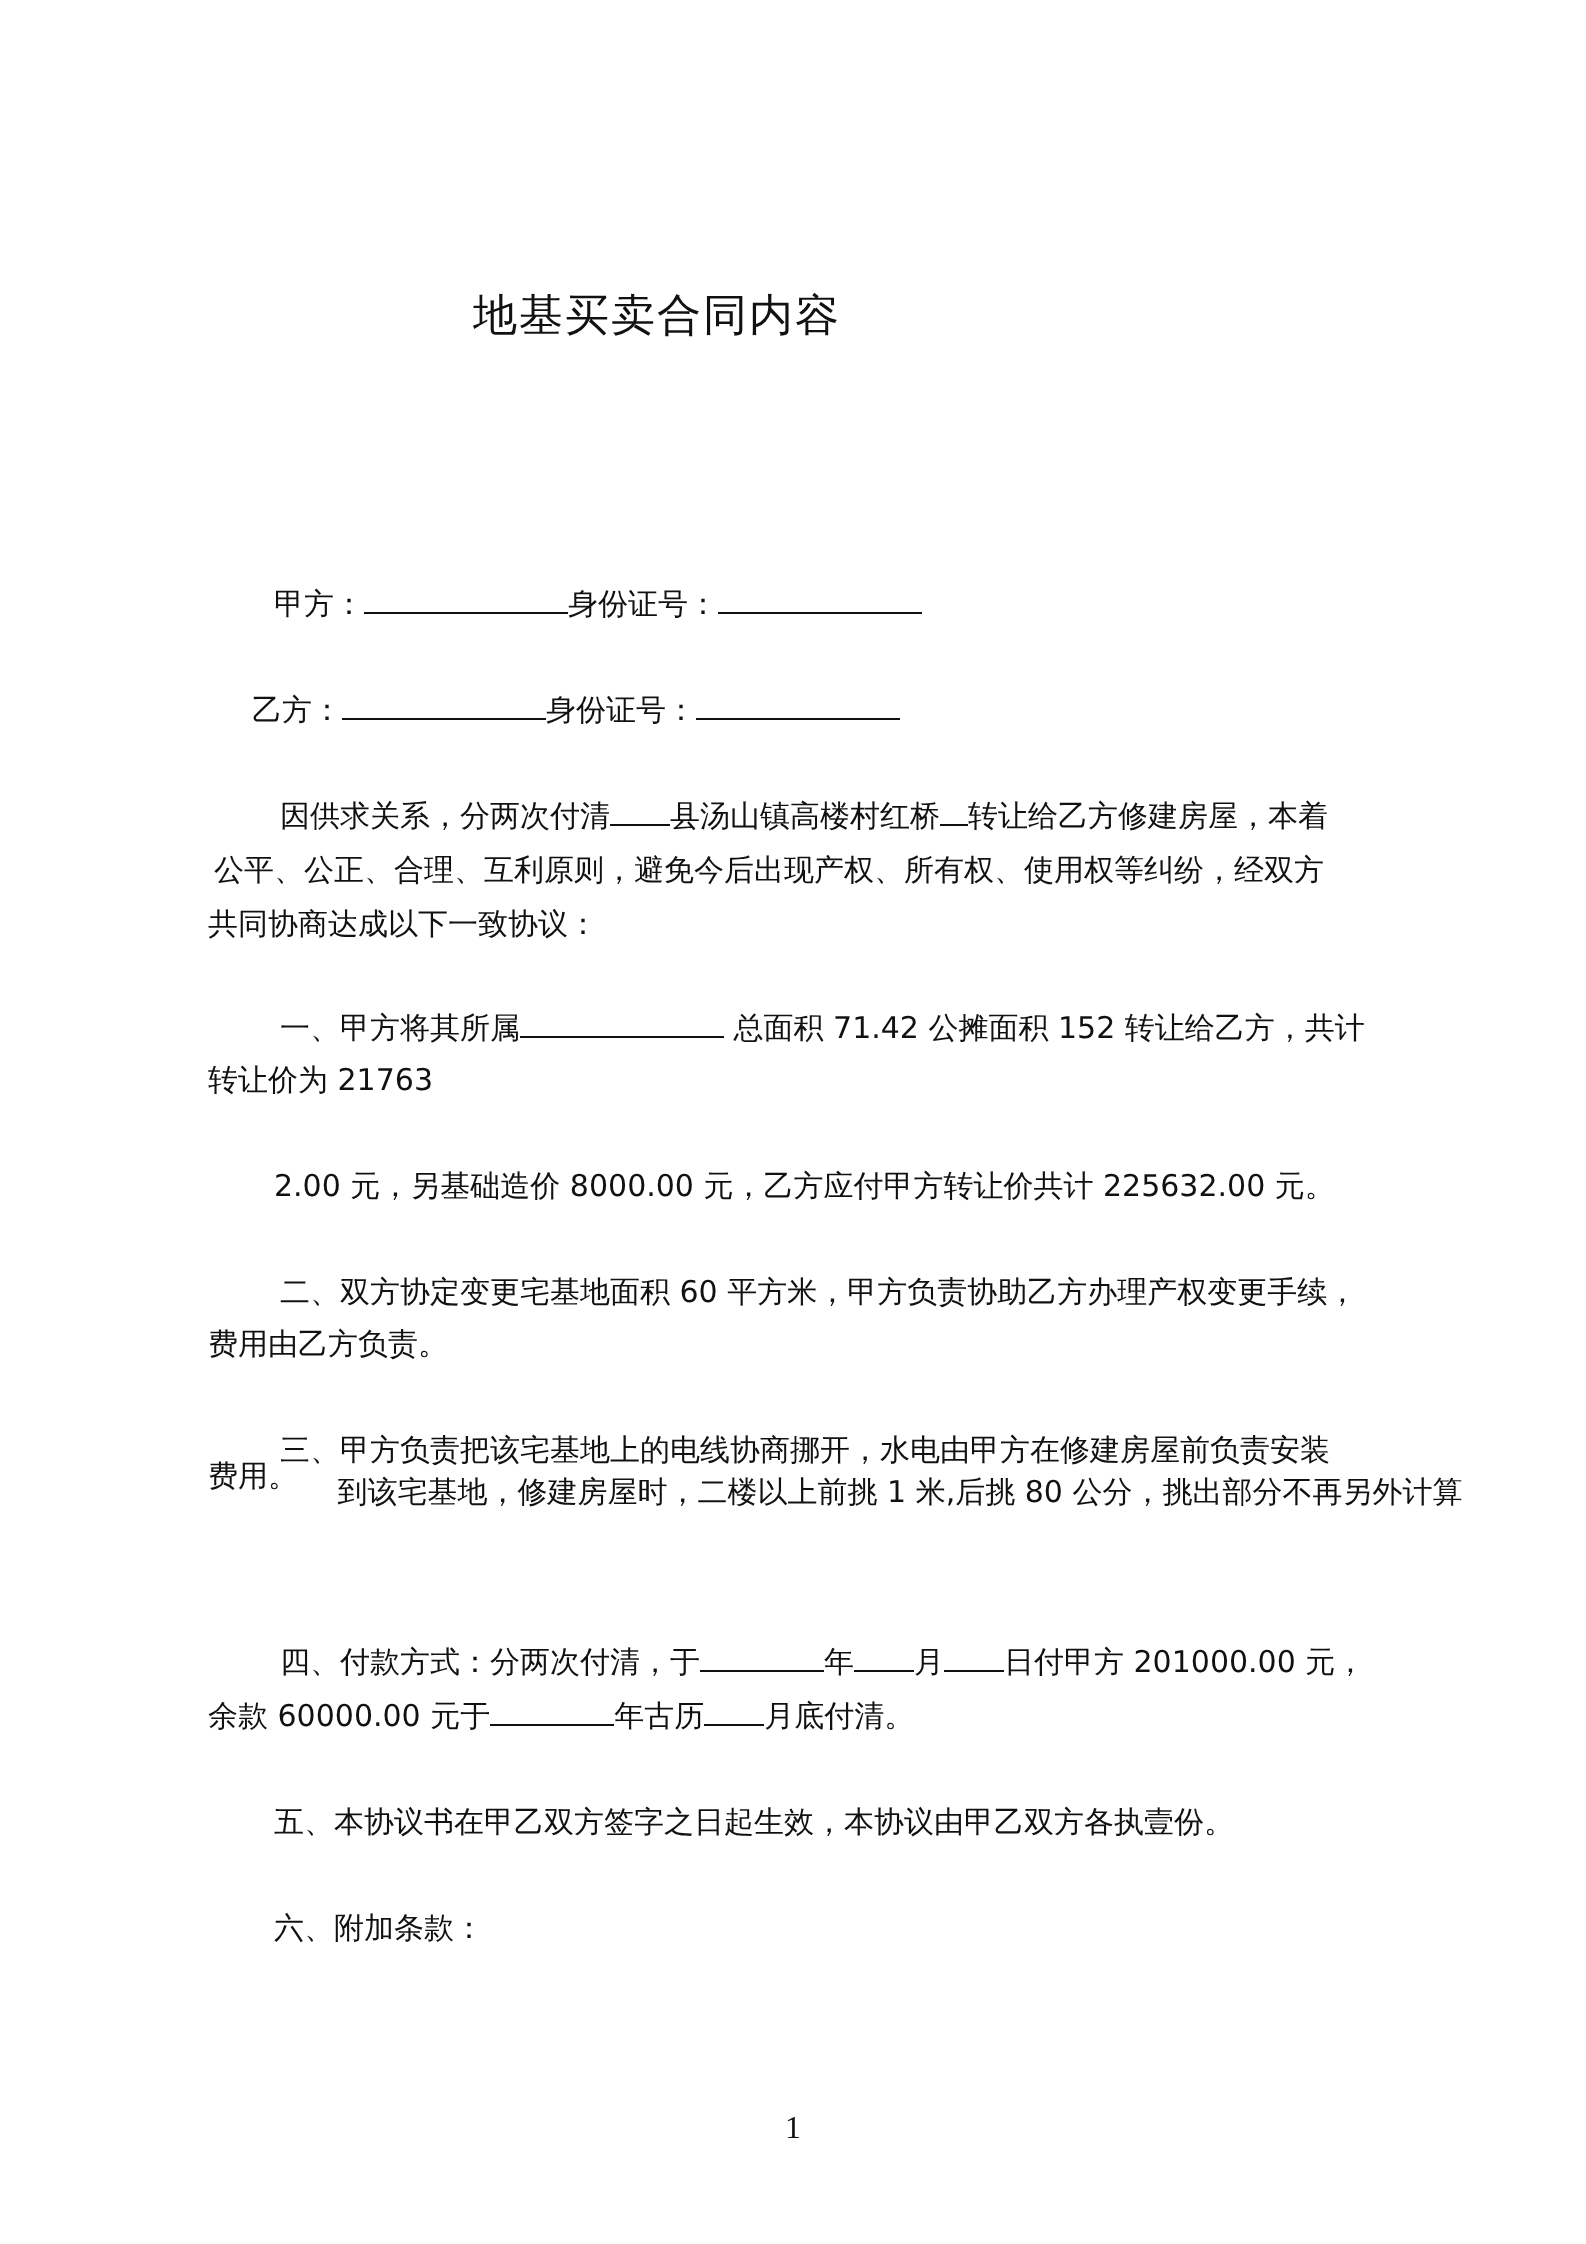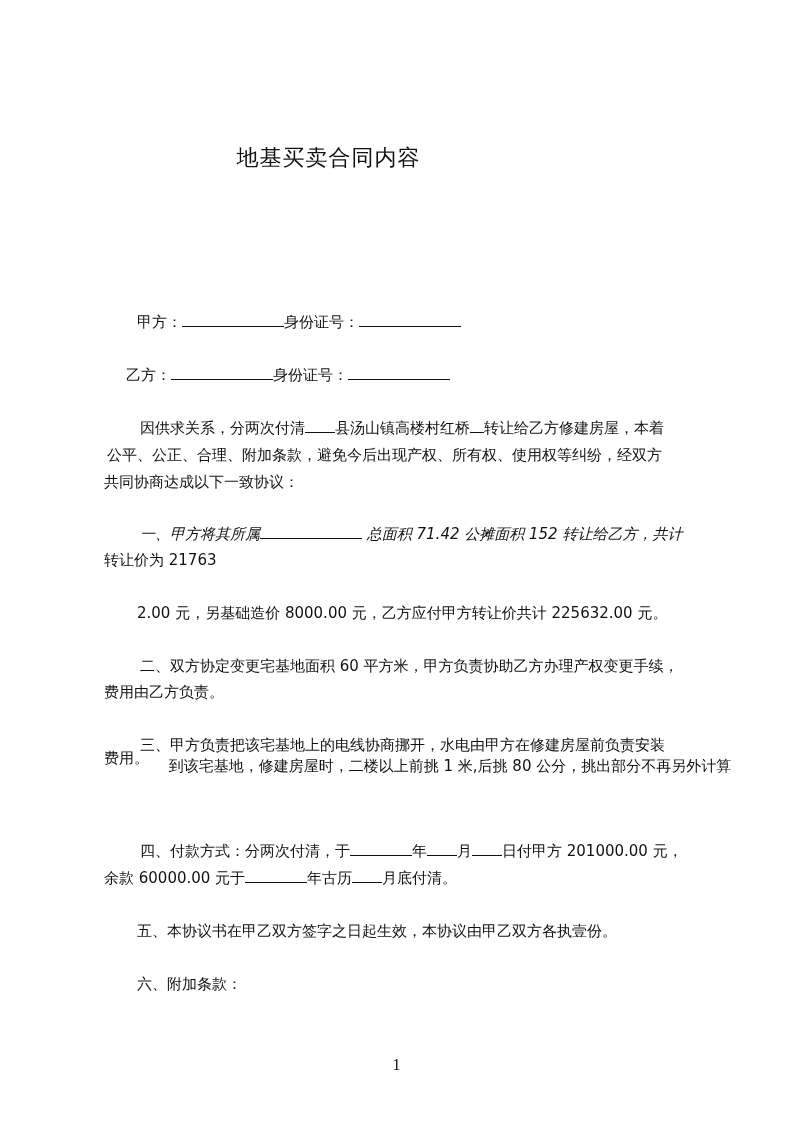--- a/index.html
+++ b/index.html
@@ -1,44 +1,44 @@
 <!DOCTYPE html>
 <html><head>
 <meta charset="utf-8">
 <style>
   html, body { margin: 0; padding: 0; background: #ffffff; }
   body { width: 793px; height: 1122px; position: relative; overflow: hidden;
          font-family: "DejaVu Sans", sans-serif; color: #111; }
   .title { position: absolute; top: 143px; left: 0; width: 657px; text-align: center;
            font-size: 22px; letter-spacing: 1px; }
-  .line { position: absolute; font-size: 15px; white-space: nowrap; line-height: 20px; margin-top: 20px; }
+  .line { position: absolute; font-size: 15px; white-space: nowrap; line-height: 20px; }
   .blank { display: inline-block; border-bottom: 1px solid #111; height: 14px; vertical-align: baseline; }
   .pageno { position: absolute; top: 1056px; left: 0; width: 793px; text-align: center;
             font-family: "Liberation Serif", serif; font-size: 16px; }
 </style>
 </head>
 <body>
 
 <div class="title">地基买卖合同内容</div>
 
 <div class="line" style="top:292px; left:137px;">
   <span>甲方：</span><span class="blank" style="width:102px;"></span><span>身份证号：</span><span class="blank" style="width:102px;"></span>
 </div>
 
 <div class="line" style="top:345px; left:126px;">
   <span>乙方：</span><span class="blank" style="width:102px;"></span><span>身份证号：</span><span class="blank" style="width:102px;"></span>
 </div>
 
 <div class="line" style="top:398px; left:140px;">
   <span>因供求关系，分两次付清</span><span class="blank" style="width:30px;"></span><span>县汤山镇高楼村红桥</span><span class="blank" style="width:14px;"></span><span>转让给乙方修建房屋，本着</span>
 </div>
-<div class="line" style="top:425px; left:107px;">公平、公正、合理、附加条款，避免今后出现产权、所有权、使用权等纠纷，经双方</div>
+<div class="line" style="top:425px; left:107px;">公平、公正、合理、互利原则，避免今后出现产权、所有权、使用权等纠纷，经双方</div>
 <div class="line" style="top:452px; left:104px;">共同协商达成以下一致协议：</div>
 
-<div class="line" style="top:504px; left:140px;font-style:italic;">
+<div class="line" style="top:504px; left:140px;">
   <span>一、甲方将其所属</span><span class="blank" style="width:102px;"></span><span> 总面积  71.42 公摊面积 152 转让给乙方，共计</span>
 </div>
 <div class="line" style="top:530px; left:104px;">转让价为 21763</div>
 <div class="line" style="top:583px; left:137px;">2.00 元，另基础造价 8000.00 元，乙方应付甲方转让价共计 225632.00 元。</div>
 
 <div class="line" style="top:636px; left:140px;">二、双方协定变更宅基地面积 60 平方米，甲方负责协助乙方办理产权变更手续，</div>
 <div class="line" style="top:662px; left:104px;">费用由乙方负责。</div>
 
 <div class="line" style="top:715px; left:140px;">三、甲方负责把该宅基地上的电线协商挪开，水电由甲方在修建房屋前负责安装</div>
 <div class="line" style="top:736px; left:107px; width:686px; overflow:hidden;text-align:center;">到该宅基地，修建房屋时，二楼以上前挑 1 米,后挑  80 公分，挑出部分不再另外计算</div>

